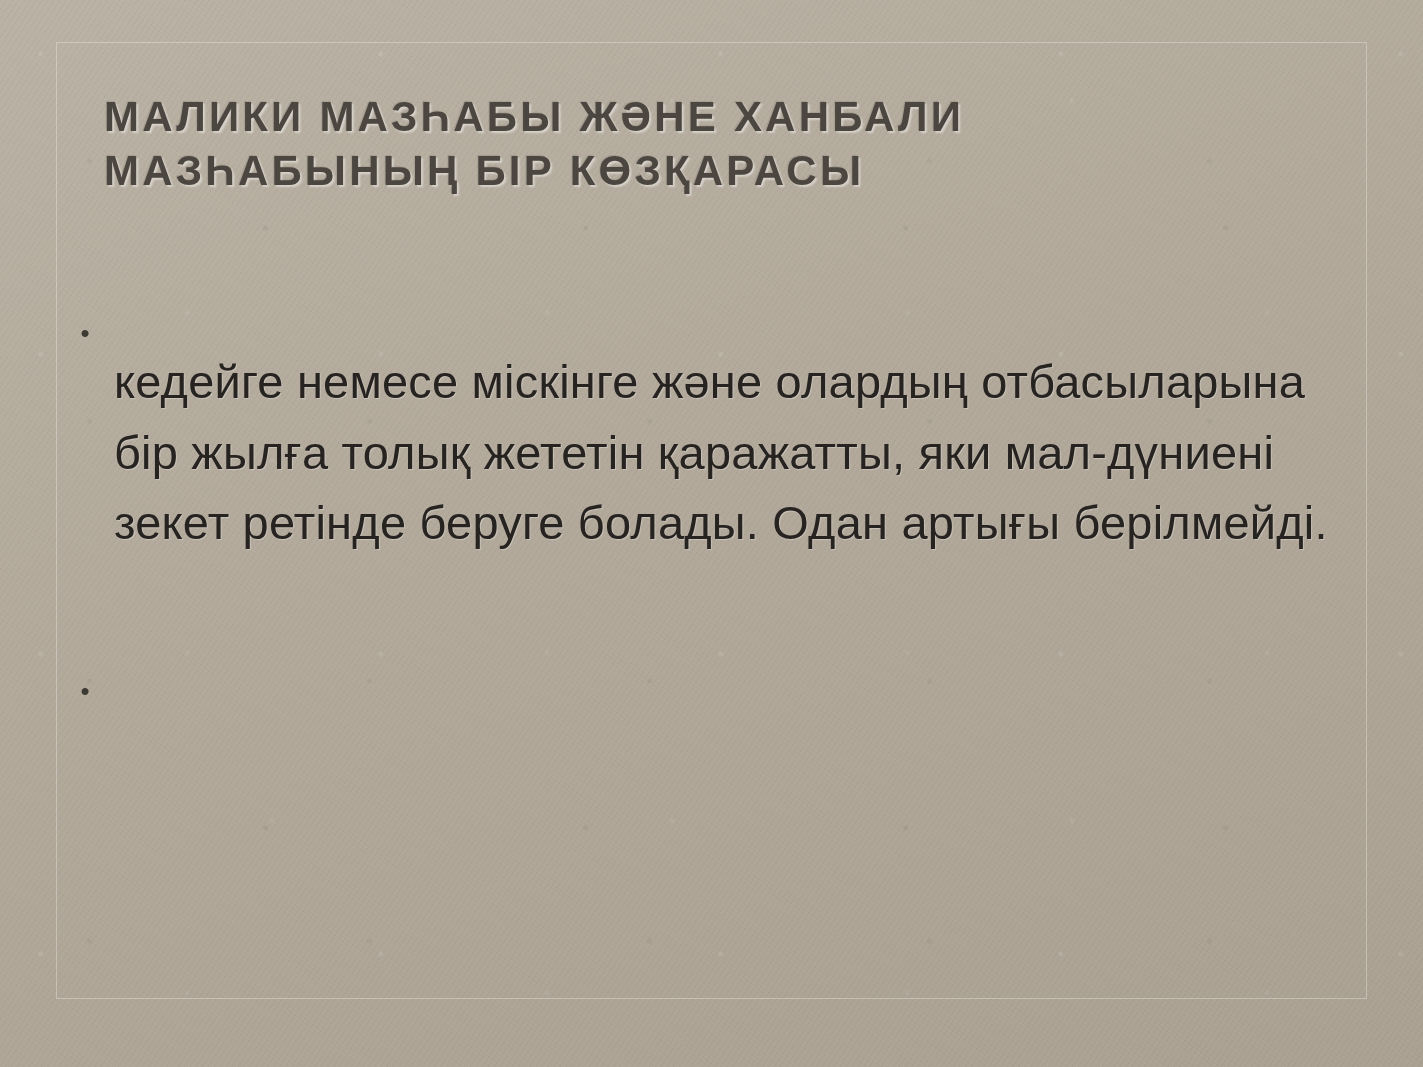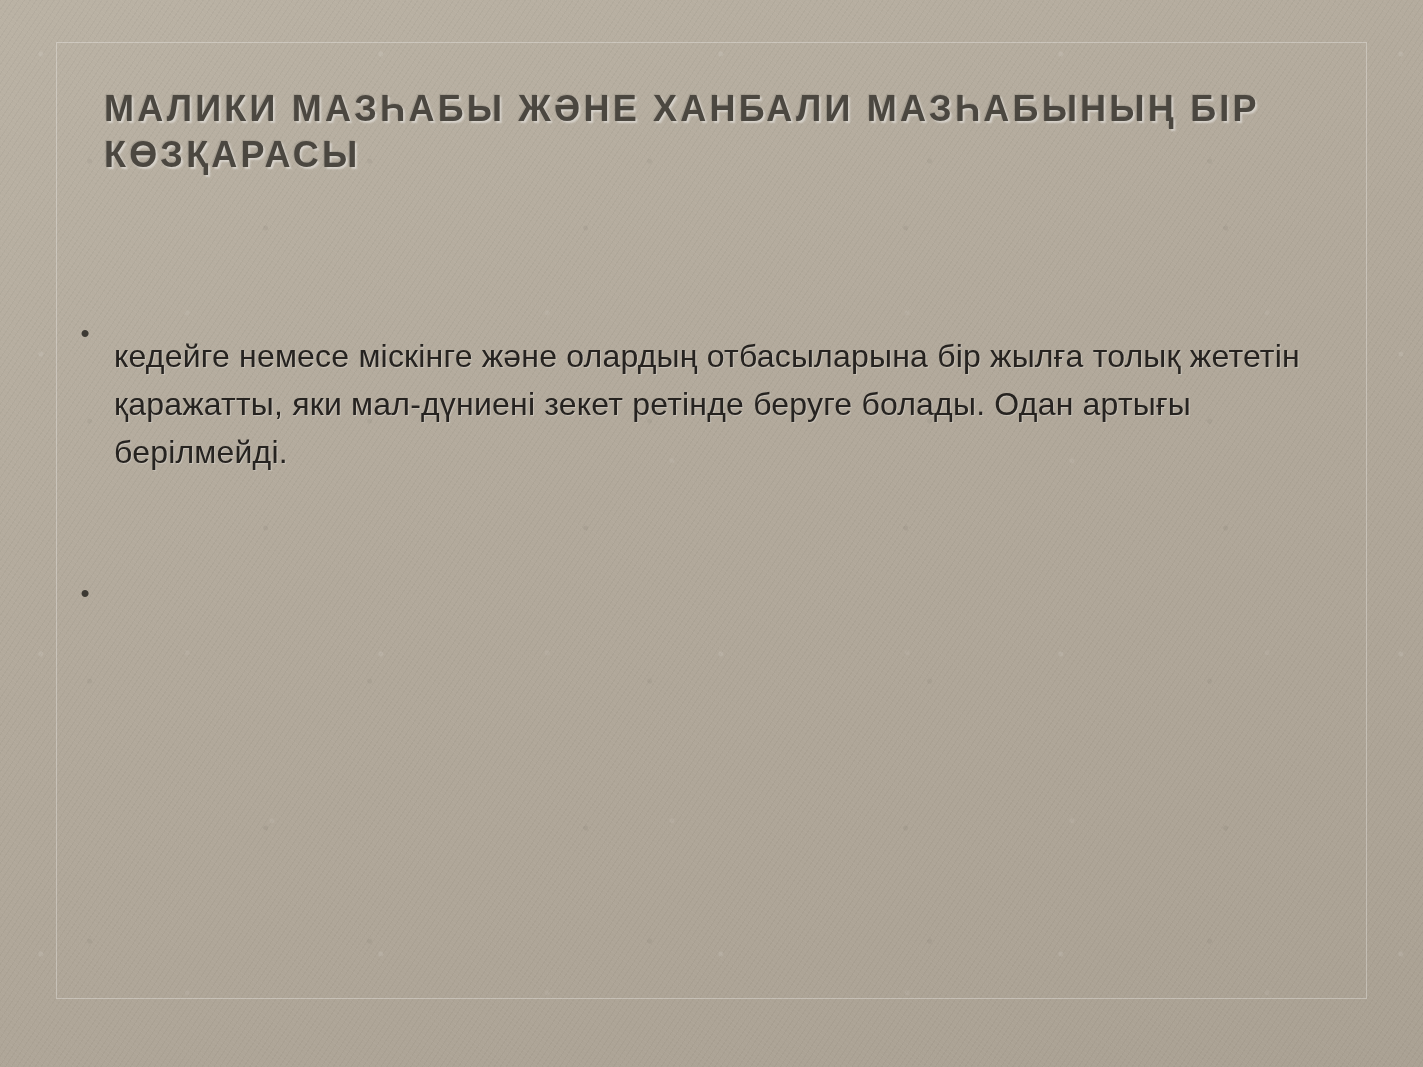--- a/index.html
+++ b/index.html
@@ -47,21 +47,21 @@
     border: 1px solid rgba(255,255,255,0.30);
     box-sizing: border-box;
     pointer-events: none;
   }
 
   .title {
     position: absolute;
     left: 104px;
     top: 62px;
     width: 1230px;
-    font-size: 36px;
+    font-size: 42px;
     font-weight: bold;
     letter-spacing: 3.2px;
     line-height: 1.28;
     color: #4b4740;
     text-transform: uppercase;
     text-shadow: 2px 2px 2px rgba(255,255,255,0.45), -1px -1px 1px rgba(0,0,0,0.10);
   }
 
   .content {
     position: absolute;
@@ -81,21 +81,21 @@
     width: 58px;
     flex: 0 0 58px;
     text-align: center;
     font-size: 26px;
     line-height: 66px;
     color: #3d3a34;
   }
 
   .bullet-text {
     flex: 1 1 auto;
-    font-size: 32px;
+    font-size: 47px;
     line-height: 1.50;
     color: #262320;
     letter-spacing: 0.2px;
     text-shadow: 1px 1px 1px rgba(255,255,255,0.30);
   }
 </style>
 </head>
 <body>
 
 <div class="slide">

